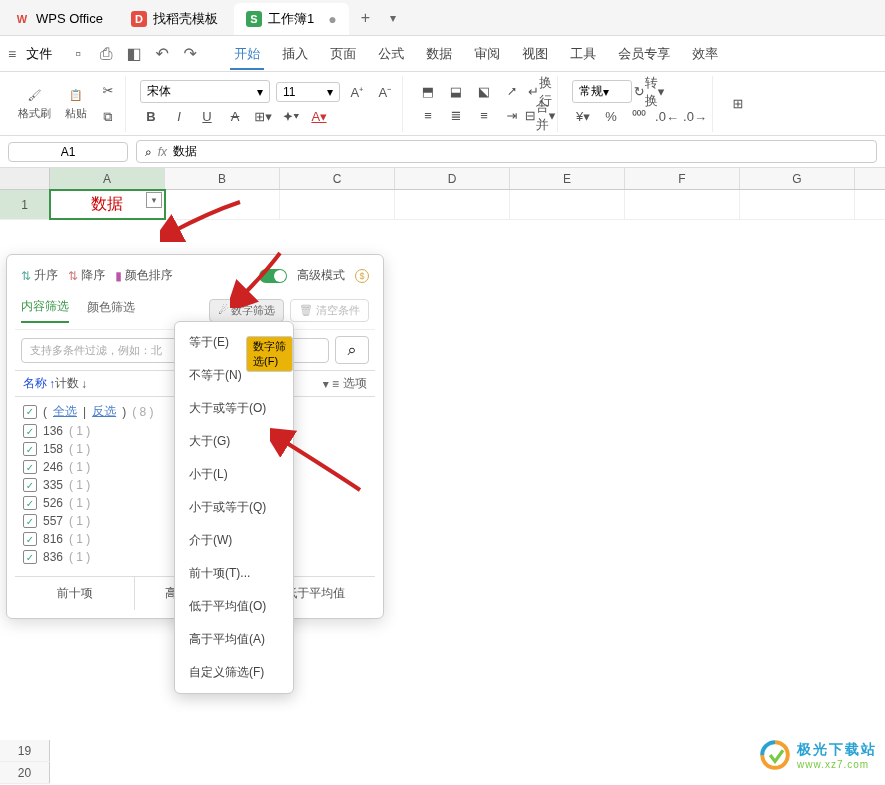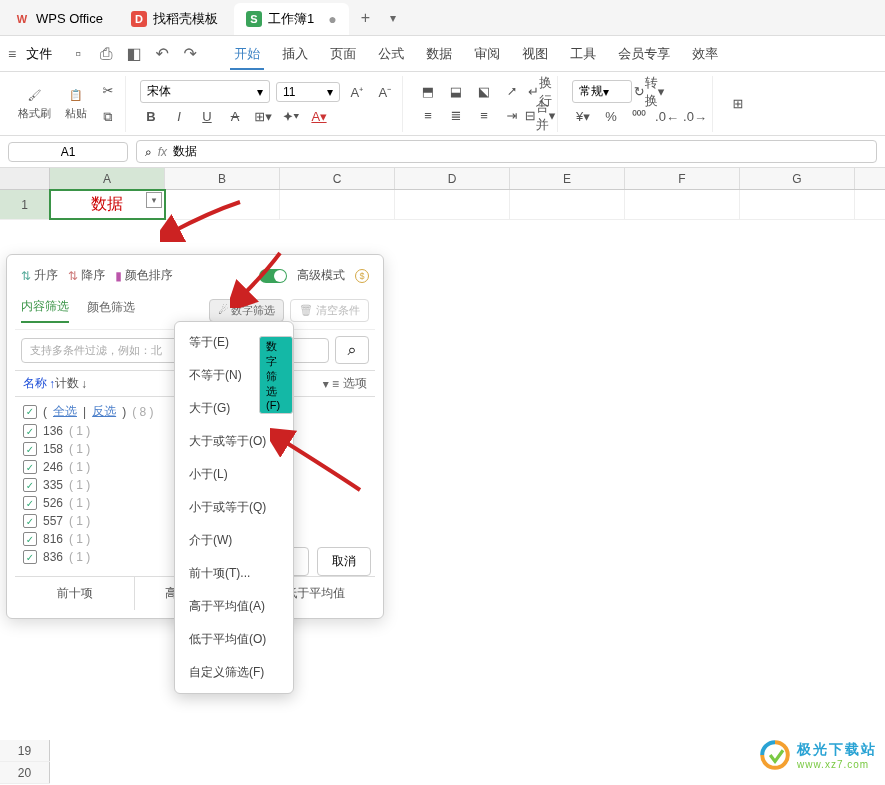--- a/index.html
+++ b/index.html
@@ -93,21 +93,21 @@
 .bb:last-child { border-right: 0; }
 
 .analyze { padding: 8px; font-size: 12px; color: #d86b2a; display: flex; align-items: center; gap: 4px; }
 .pie-icon { width: 14px; height: 14px; border-radius: 50%; background: conic-gradient(#d86b2a 0 45%, #f0a060 45% 100%); }
 
 .confirm-row { position: absolute; right: 12px; bottom: 42px; display: flex; gap: 8px; }
 .conf-btn { border: 1px solid #ccc; border-radius: 4px; padding: 5px 14px; font-size: 12px; background: #fff; }
 
 
 .num-filter-menu { position: absolute; left: 174px; top: 321px; width: 120px; background: #fff; border: 1px solid #ccc; border-radius: 6px; box-shadow: 0 4px 16px rgba(0,0,0,0.2); z-index: 20; padding: 4px 0; }
-.nf-tooltip { position: absolute; top: 14px; left: 84px; background: #14b8a6; border: 1px solid #ccc; border-radius: 3px; padding: 2px 6px; font-size: 11px; z-index: 21; }
+.nf-tooltip { position: absolute; top: 14px; left: 71px; background: #eab308; border: 1px solid #ccc; border-radius: 3px; padding: 2px 6px; font-size: 11px; z-index: 21; }
 .nf-item { padding: 8px 14px; font-size: 12px; color: #444; }
 
 
 .arrow { position: absolute; z-index: 30; pointer-events: none; }
 
 
 .watermark { position: absolute; right: 8px; bottom: 14px; display: flex; align-items: center; gap: 6px; }
 .wm-logo { width: 32px; height: 32px; }
 .wm-text { display: flex; flex-direction: column; font-size: 14px; }
 .wm-main { color: #2aa3d4; font-weight: bold; letter-spacing: 2px; }
@@ -366,38 +366,34 @@
       </div>
   </div>
 
   <div class="panel-bottom">
     <div class="bb">前十项</div>
     <div class="bb">高于平均值</div>
     <div class="bb">低于平均值</div>
   </div>
 
 
-  <div class="confirm-row">
-    <div class="conf-btn">确定</div>
-    <div class="conf-btn">取消</div>
-  </div>
 </div>
 
 <div class="num-filter-menu">
   <div class="nf-tooltip">数字筛选(F)</div>
   <div class="nf-item">等于(E)</div>
   <div class="nf-item">不等于(N)</div>
+  <div class="nf-item">大于或等于(O)</div>
   <div class="nf-item">大于(G)</div>
-  <div class="nf-item">大于或等于(O)</div>
   <div class="nf-item">小于(L)</div>
   <div class="nf-item">小于或等于(Q)</div>
   <div class="nf-item">介于(W)</div>
   <div class="nf-item">前十项(T)...</div>
+  <div class="nf-item">低于平均值(O)</div>
   <div class="nf-item">高于平均值(A)</div>
-  <div class="nf-item">低于平均值(O)</div>
   <div class="nf-item">自定义筛选(F)</div>
 </div>
 
 <svg class="arrow" style="left:160px;top:192px;width:90px;height:50px">
   <defs>
       <marker id="ah1" markerWidth="8" markerHeight="8" refX="2" refY="4" orient="auto">
         <polygon points="0 0, 8 4, 0 8" fill="#c22"></polygon>
       </marker>
     </defs>
   <path d="M80 10 Q50 20 12 40" stroke="#c22" stroke-width="4" fill="none" marker-end="url(#ah1)"></path>

